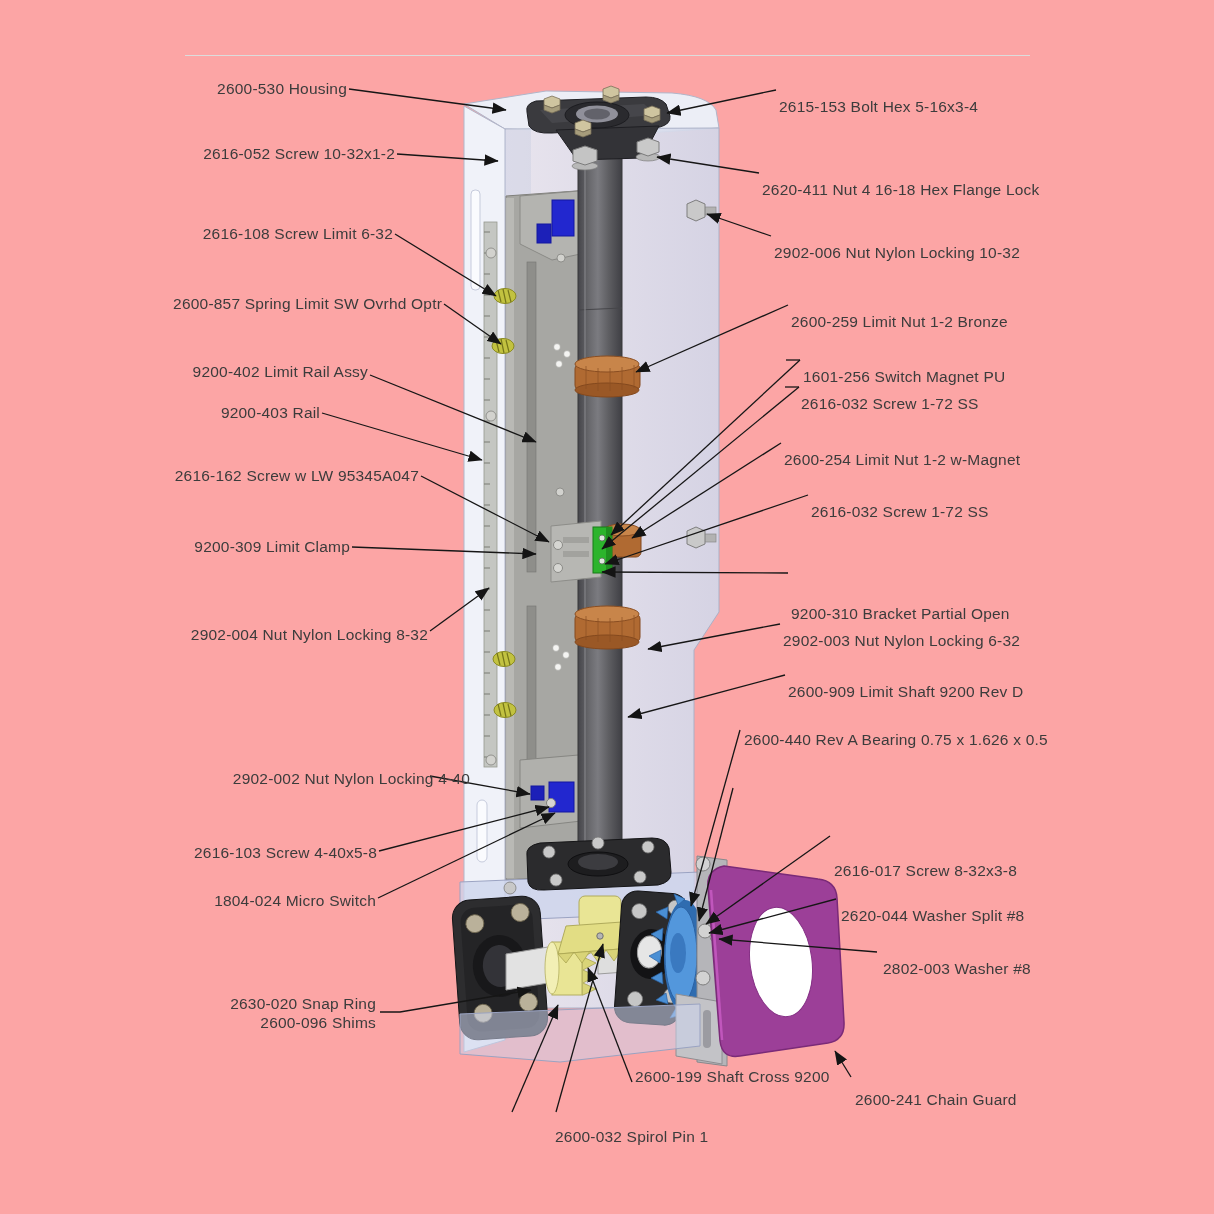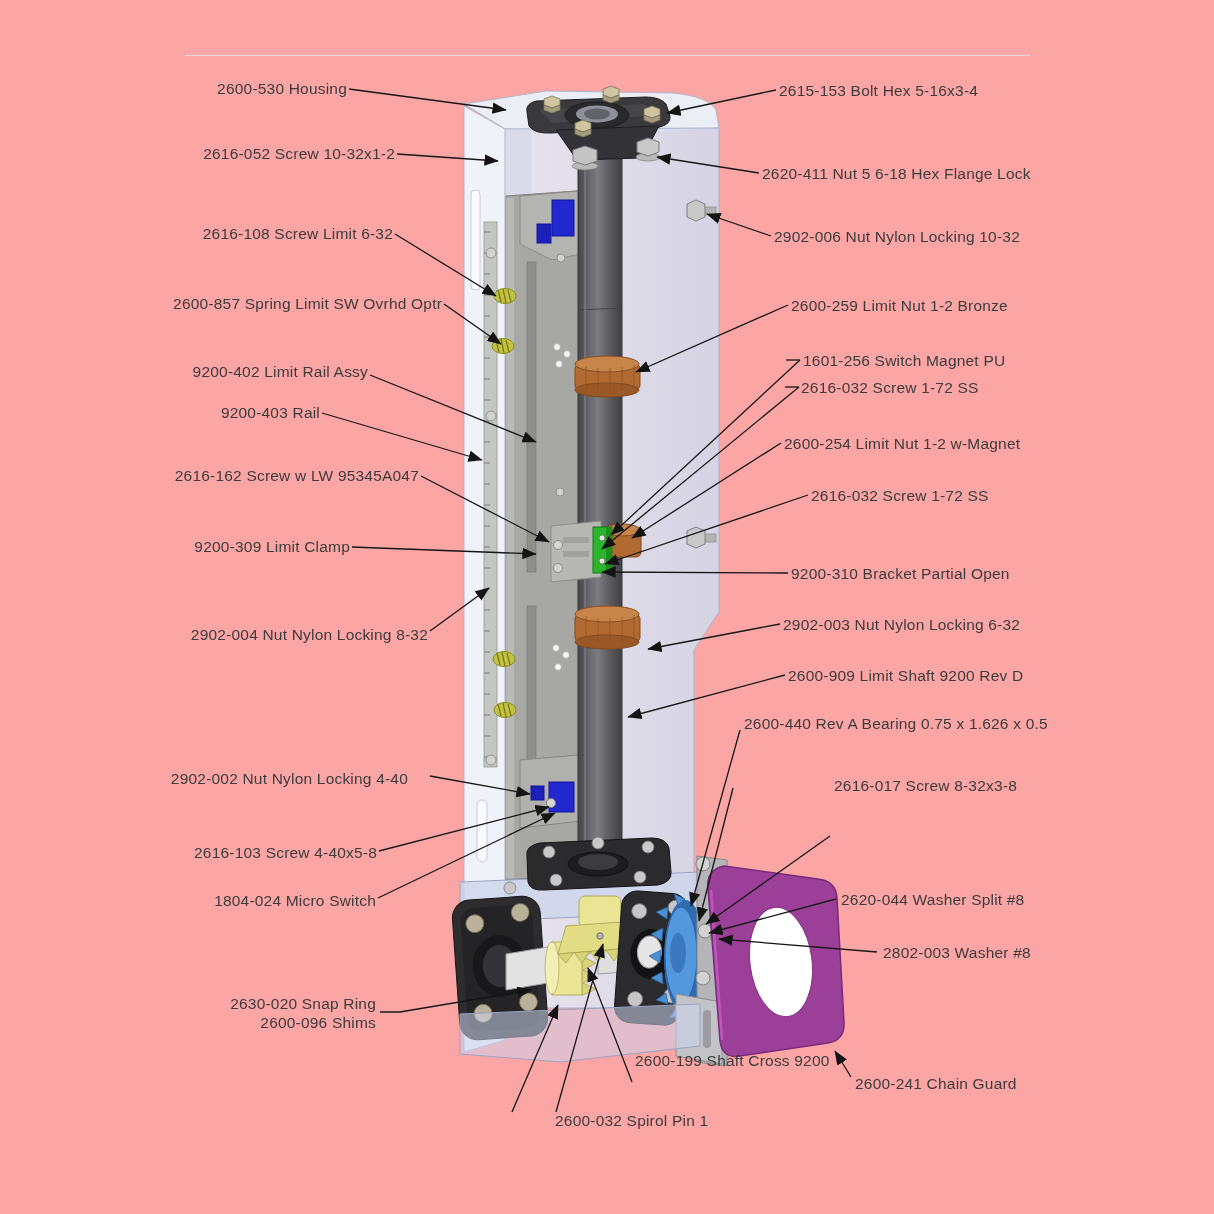--- a/index.html
+++ b/index.html
@@ -1,21 +1,21 @@
 <!DOCTYPE html>
 <html><head>
 <meta charset="utf-8">
 <style>
   html,body{margin:0;padding:0;background:#ffffff;}
   #stage{position:relative;width:1214px;height:1214px;background:#fca5a5;overflow:hidden;
          font-family:"Liberation Sans","DejaVu Sans",sans-serif;}
   #art{position:absolute;left:0;top:0;}
   .lbl{position:absolute;font-size:15.5px;line-height:19px;color:#3c3c3c;white-space:nowrap;letter-spacing:.2px;}
   .ll{text-align:right;}
-  .rl{text-align:left;}
+  .rl{text-align:left;margin-top:16px;}
   #border-top{position:absolute;left:185px;top:55px;width:845px;height:1px;background:#dcdcdc;}
 </style>
 </head>
 <body>
 
 <div id="stage">
   <div id="border-top"></div>
 
   <svg id="art" width="1214" height="1214" viewBox="0 0 1214 1214">
     <defs>
@@ -326,39 +326,39 @@
 
   <div class="lbl ll" style="right:867px;top:79px">2600-530 Housing</div>
   <div class="lbl ll" style="right:819px;top:144px">2616-052 Screw 10-32x1-2</div>
   <div class="lbl ll" style="right:821px;top:224px">2616-108 Screw Limit 6-32</div>
   <div class="lbl ll" style="right:772px;top:294px">2600-857 Spring Limit SW Ovrhd Optr</div>
   <div class="lbl ll" style="right:846px;top:362px">9200-402 Limit Rail Assy</div>
   <div class="lbl ll" style="right:894px;top:403px">9200-403 Rail</div>
   <div class="lbl ll" style="right:795px;top:466px">2616-162 Screw w LW 95345A047</div>
   <div class="lbl ll" style="right:864px;top:537px">9200-309 Limit Clamp</div>
   <div class="lbl ll" style="right:786px;top:625px">2902-004 Nut Nylon Locking 8-32</div>
-  <div class="lbl ll" style="right:806px;top:769px">2902-002 Nut Nylon Locking 4-40</div>
+  <div class="lbl ll" style="right:744px;top:769px">2902-002 Nut Nylon Locking 4-40</div>
   <div class="lbl ll" style="right:837px;top:843px">2616-103 Screw 4-40x5-8</div>
   <div class="lbl ll" style="right:838px;top:891px">1804-024 Micro Switch</div>
   <div class="lbl ll" style="right:838px;top:994px">
     <div>2630-020 Snap Ring</div>
     <div>2600-096 Shims</div>
   </div>
 
   <div class="lbl rl" style="left:779px;top:81px">2615-153 Bolt Hex 5-16x3-4</div>
-  <div class="lbl rl" style="left:762px;top:164px">2620-411 Nut 5 6-18 Hex Flange Lock</div>
+  <div class="lbl rl" style="left:762px;top:164px">2620-411 Nut 4 16-18 Hex Flange Lock</div>
   <div class="lbl rl" style="left:774px;top:227px">2902-006 Nut Nylon Locking 10-32</div>
   <div class="lbl rl" style="left:791px;top:296px">2600-259 Limit Nut 1-2 Bronze</div>
   <div class="lbl rl" style="left:803px;top:351px">1601-256 Switch Magnet PU</div>
   <div class="lbl rl" style="left:801px;top:378px">2616-032 Screw 1-72 SS</div>
   <div class="lbl rl" style="left:784px;top:434px">2600-254 Limit Nut 1-2 w-Magnet</div>
   <div class="lbl rl" style="left:811px;top:486px">2616-032 Screw 1-72 SS</div>
-  <div class="lbl rl" style="left:791px;top:564px">9200-310 Bracket Partial Open</div>
+  <div class="lbl rl" style="left:791px;top:588px">9200-310 Bracket Partial Open</div>
   <div class="lbl rl" style="left:783px;top:615px">2902-003 Nut Nylon Locking 6-32</div>
   <div class="lbl rl" style="left:788px;top:666px">2600-909 Limit Shaft 9200 Rev D</div>
   <div class="lbl rl" style="left:744px;top:714px">2600-440 Rev A Bearing 0.75 x 1.626 x 0.5</div>
-  <div class="lbl rl" style="left:834px;top:776px">2616-017 Screw 8-32x3-8</div>
+  <div class="lbl rl" style="left:834px;top:845px">2616-017 Screw 8-32x3-8</div>
   <div class="lbl rl" style="left:841px;top:890px">2620-044 Washer Split #8</div>
   <div class="lbl rl" style="left:883px;top:943px">2802-003 Washer #8</div>
   <div class="lbl rl" style="left:855px;top:1074px">2600-241 Chain Guard</div>
   <div class="lbl rl" style="left:635px;top:1051px">2600-199 Shaft Cross 9200</div>
   <div class="lbl rl" style="left:555px;top:1111px">2600-032 Spirol Pin 1</div>
 </div>
 
 </body></html>

